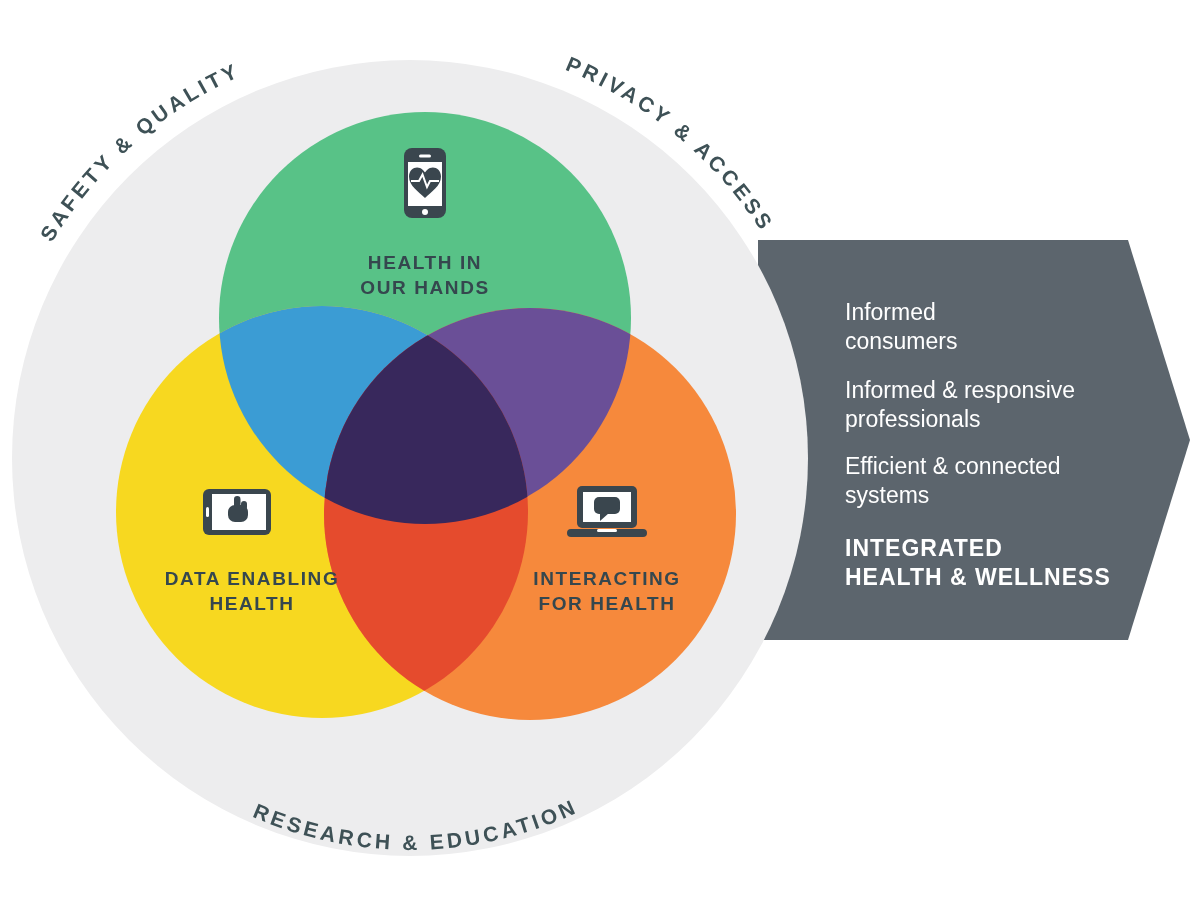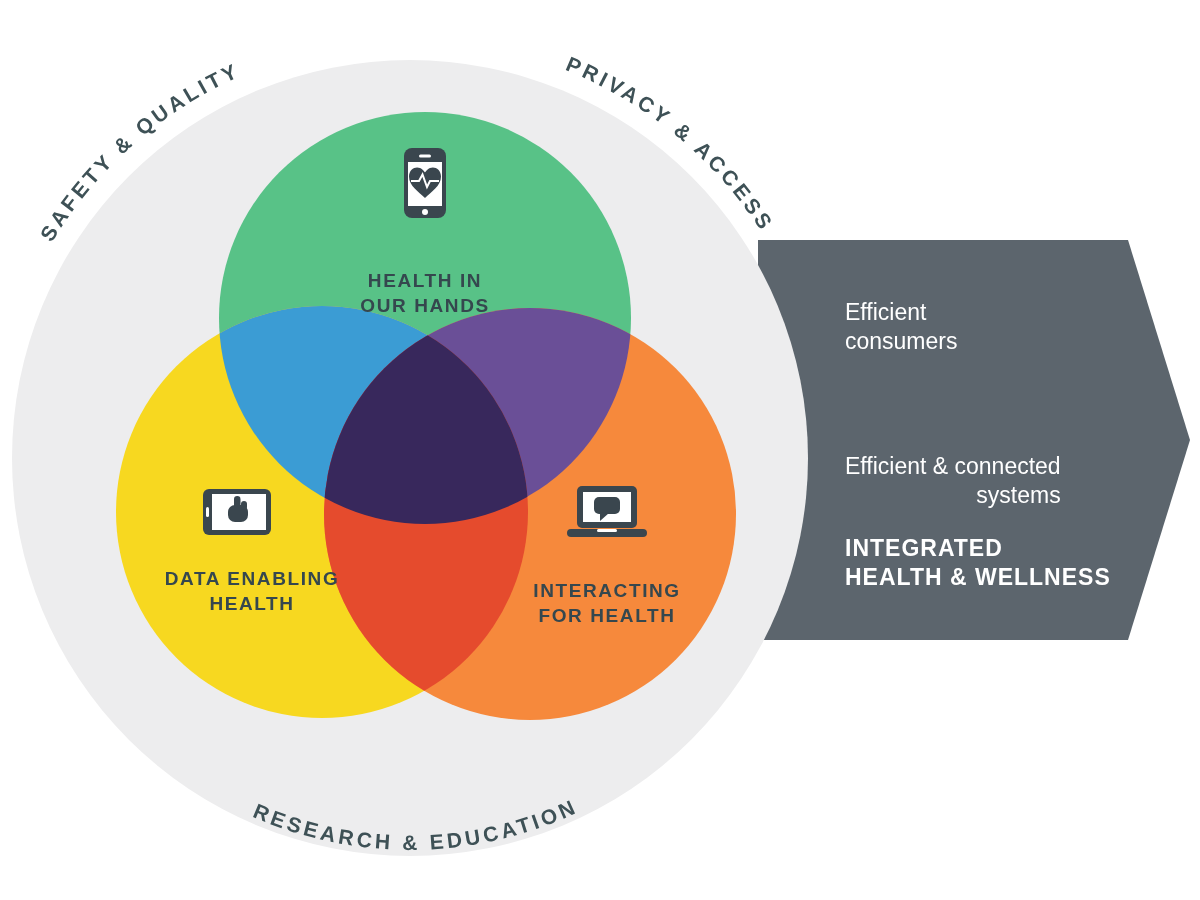--- a/index.html
+++ b/index.html
@@ -118,32 +118,34 @@
 
     <text class="curved-label" fill="#3e5156">
       <textPath href="#arcTop" startOffset="72%" text-anchor="middle">PRIVACY &amp; ACCESS</textPath>
     </text>
 
     <text class="curved-label" fill="#3e5156">
       <textPath href="#arcBottom" startOffset="50.5%" text-anchor="middle">RESEARCH &amp; EDUCATION</textPath>
     </text>
   </svg>
 
-  <div class="venn-label" style="left:325px; top:268px; width:200px;">HEALTH IN
+  <div class="venn-label" style="left:325px; top:250px; width:200px;">HEALTH IN
 OUR HANDS</div>
 
   <div class="venn-label" style="left:132px; top:566px; width:240px;">DATA ENABLING
 HEALTH</div>
 
-  <div class="venn-label" style="left:487px; top:566px; width:240px;margin-top:12px;">INTERACTING
+  <div class="venn-label" style="left:487px; top:566px; width:240px;">INTERACTING
 FOR HEALTH</div>
 
-  <div class="arrow-text" style="top:298px;">Efficient
+  <div class="arrow-text" style="top:298px;">Informed
 consumers</div>
 
+  <div class="arrow-text" style="top:376px;">Informed &amp; responsive
+professionals</div>
 
-  <div class="arrow-text" style="top:452px;text-align:right;">Efficient &amp; connected
+  <div class="arrow-text" style="top:452px;">Efficient &amp; connected
 systems</div>
 
   <div class="arrow-text caps" style="top:534px;font-weight:bold;">INTEGRATED
 HEALTH &amp; WELLNESS</div>
 
 </div>
 
 </body></html>

